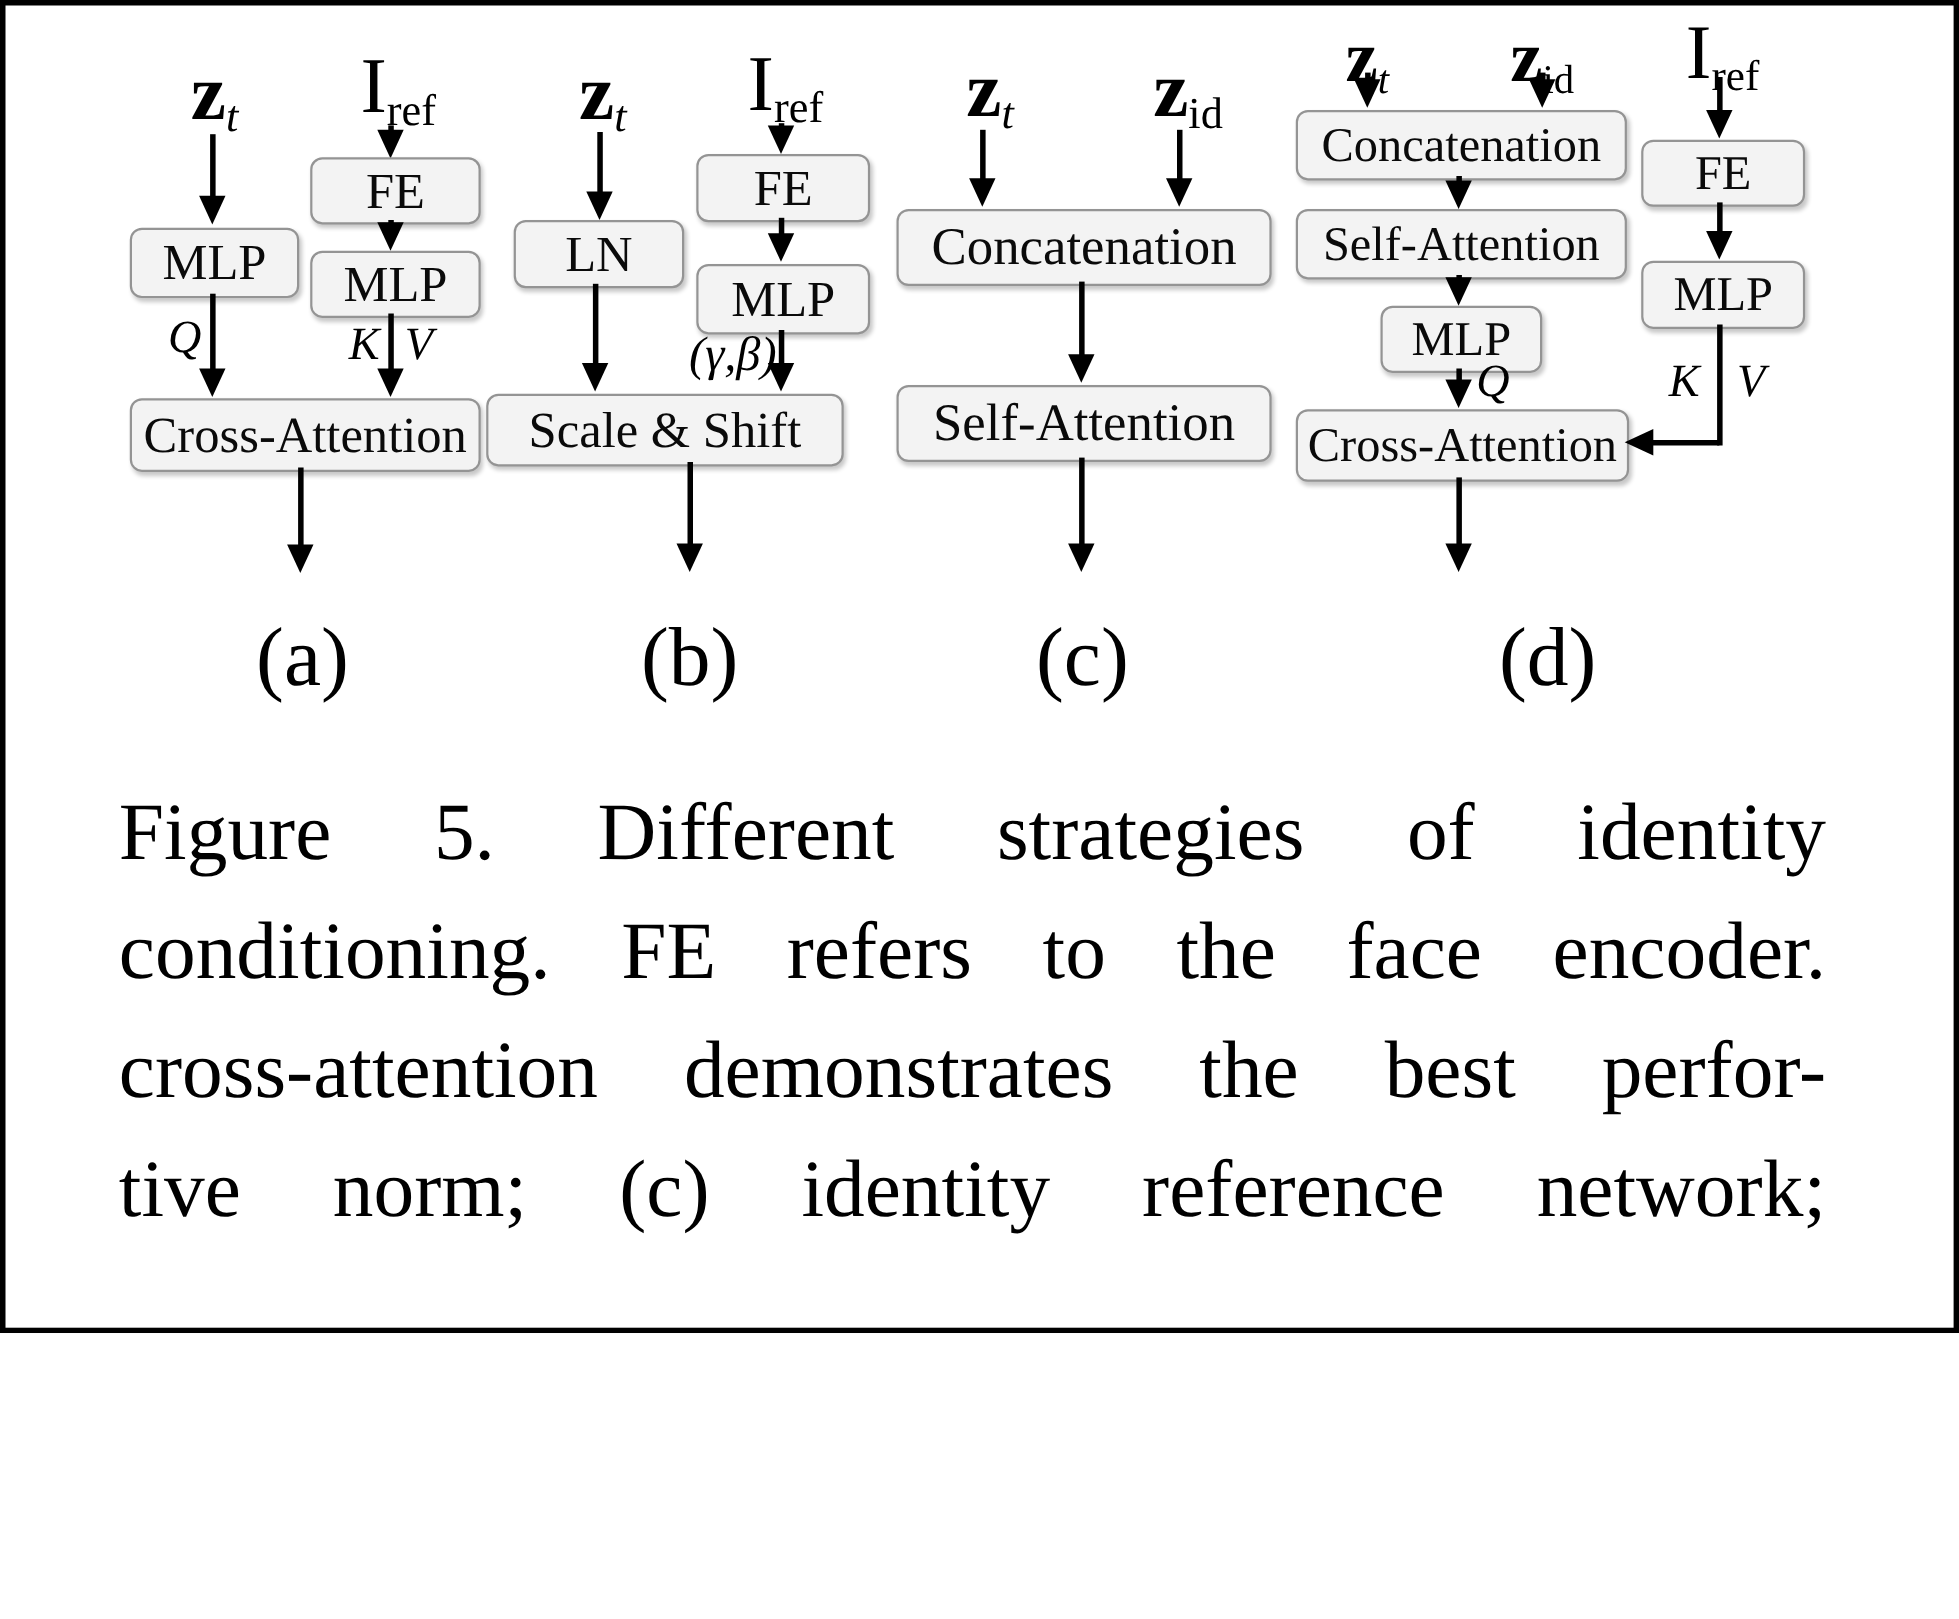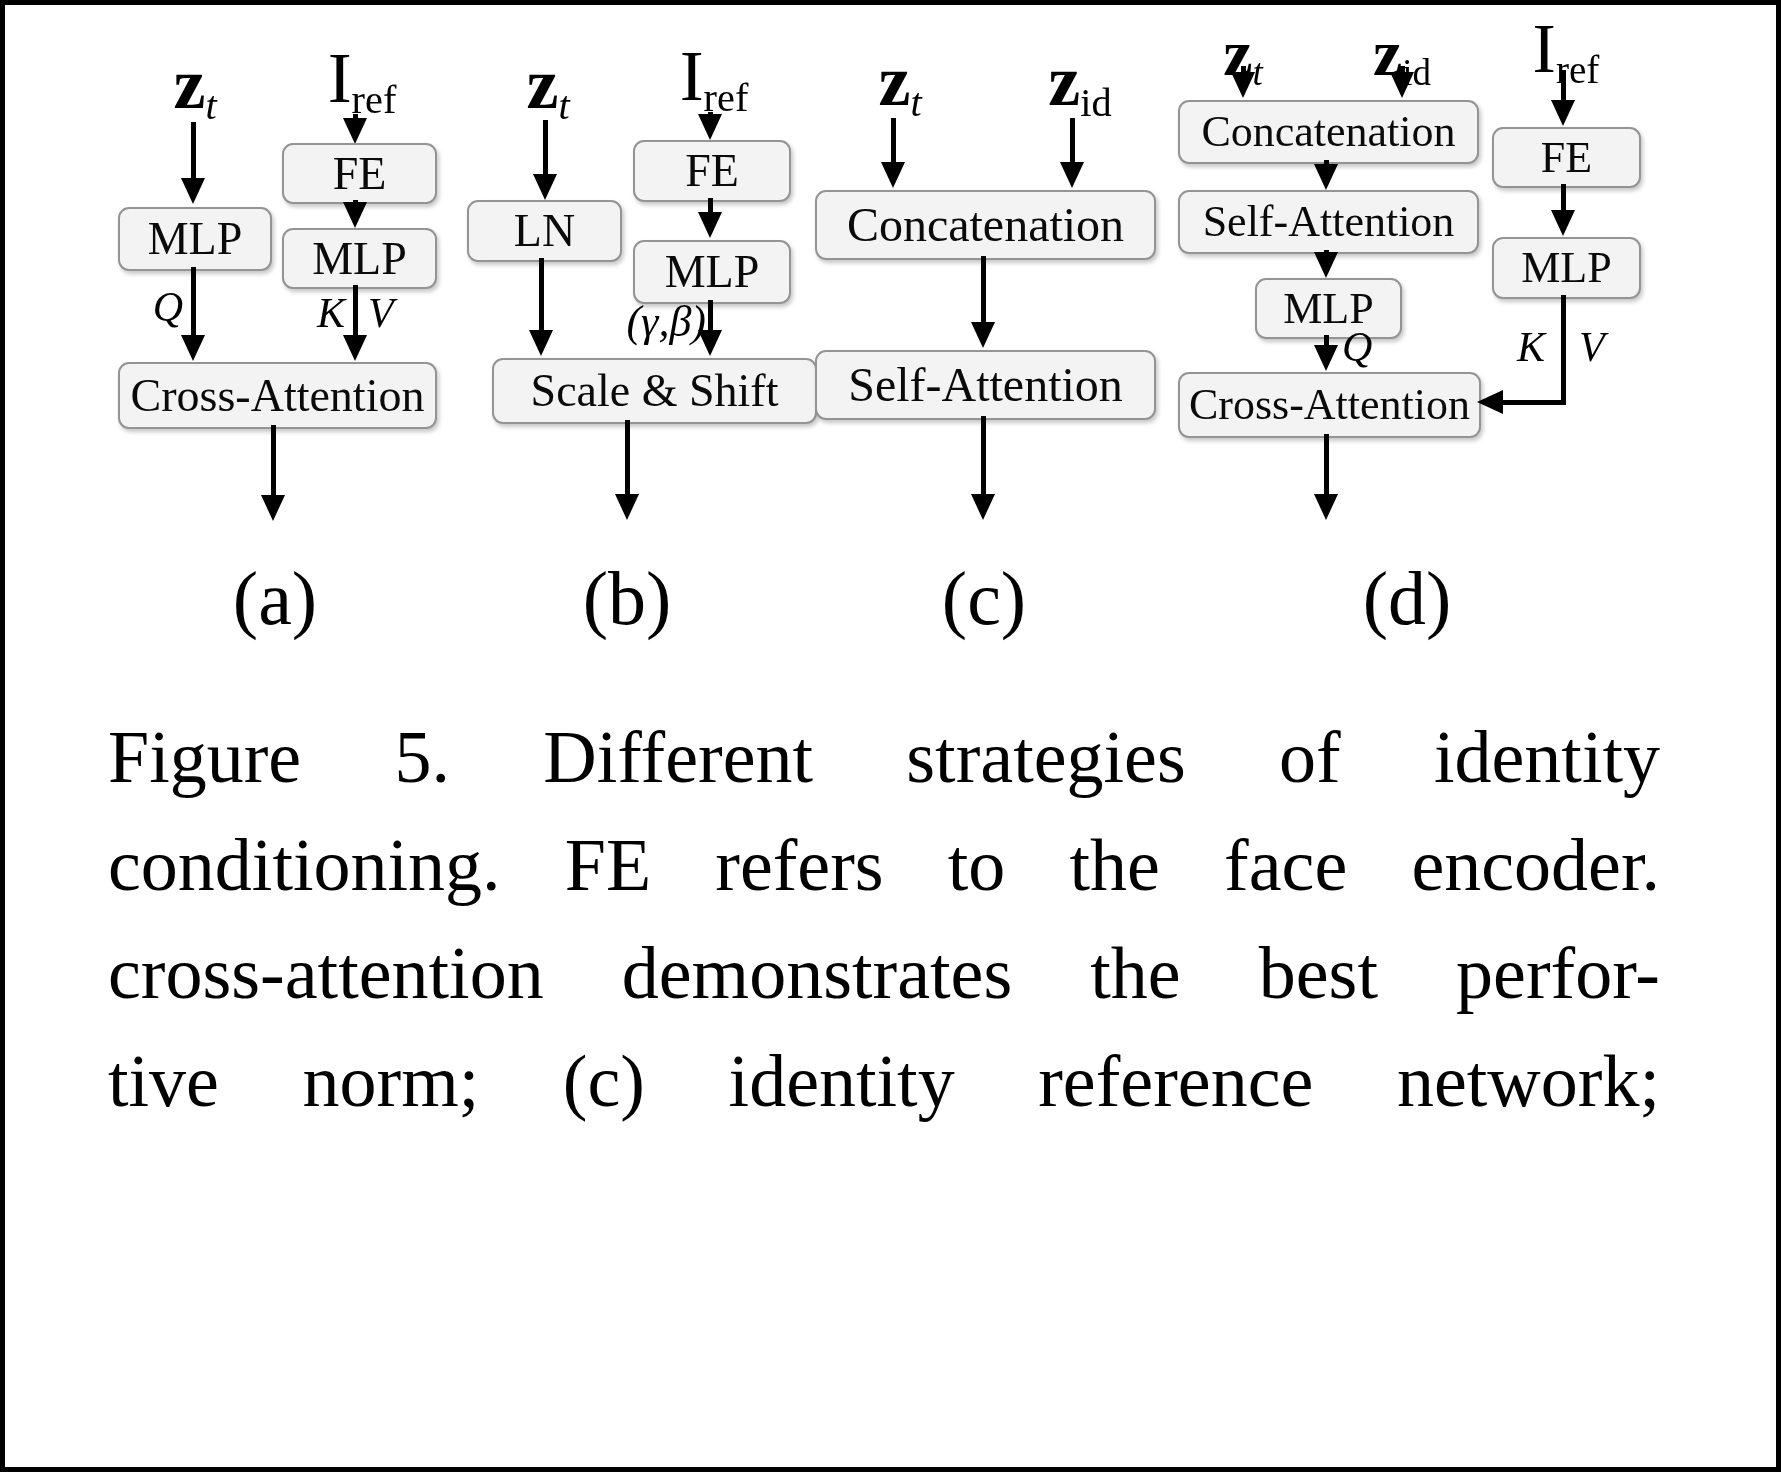--- a/index.html
+++ b/index.html
@@ -1,18 +1,18 @@
 <!DOCTYPE html>
 <html><head>
 <meta charset="utf-8">
 <style>
   html,body{margin:0;padding:0;background:#ffffff;}
   .canvas{
     position:relative;
-    width:1781px;height:1472px;
+    width:1781px;height:1212px;
     background:#ffffff;
     font-family:"Liberation Serif","DejaVu Serif",serif;
     color:#000;
     overflow:hidden;
   }
   .frame{position:absolute;inset:0;border:5px solid #000;pointer-events:none;}
   
   .node{
     position:absolute;
     background:#f3f3f3;
@@ -105,21 +105,21 @@
 
   <div class="node" style="left:633px;top:240px;width:154px;height:60px;">MLP</div>
 
   <div class="shaft" style="left:708px;top:300px;width:5px;height:32px;"></div>
   <div class="head-down" style="left:698px;top:330px;"></div>
   <div class="mlab r" style="left:706px;top:300px;font-size:44px;">(γ,β)</div>
 
   <div class="shaft" style="left:539px;top:258px;width:5px;height:74px;"></div>
   <div class="head-down" style="left:529px;top:330px;"></div>
 
-  <div class="node" style="left:492px;top:358px;width:321px;height:62px;">Scale &amp; Shift</div>
+  <div class="node" style="left:442px;top:358px;width:321px;height:62px;">Scale &amp; Shift</div>
 
   <div class="shaft" style="left:625px;top:420px;width:5px;height:76px;"></div>
   <div class="head-down" style="left:615px;top:494px;"></div>
 
   <div class="plabel" style="left:627px;top:560px;">(b)</div>
 
   <div class="sym" style="left:900px;top:45px;"><span class="zb">z</span><sub class="sub-it">t</sub></div>
   <div class="sym" style="left:1080px;top:45px;"><span class="zb">z</span><sub>id</sub></div>
 
   <div class="shaft" style="left:891px;top:118px;width:5px;height:46px;"></div>

